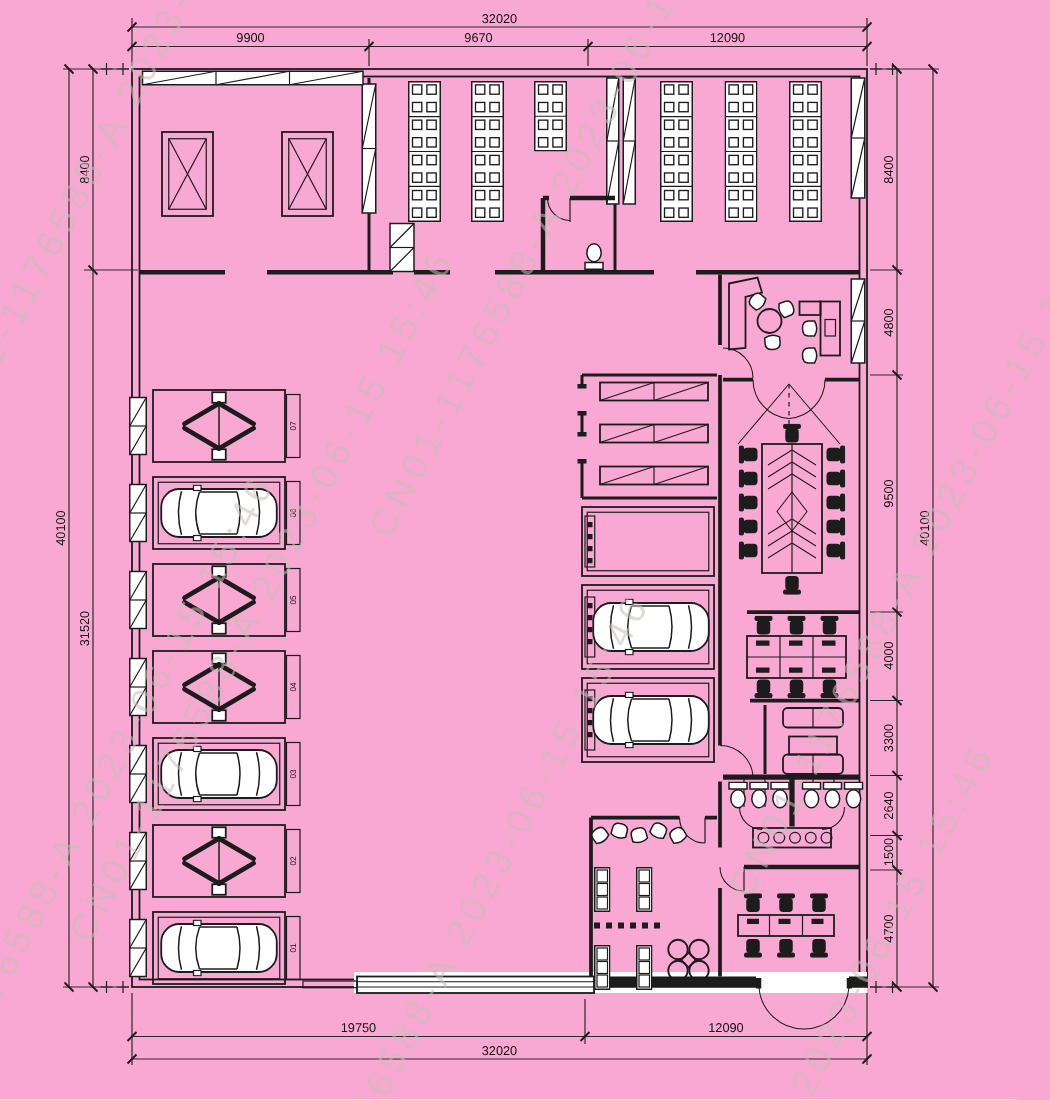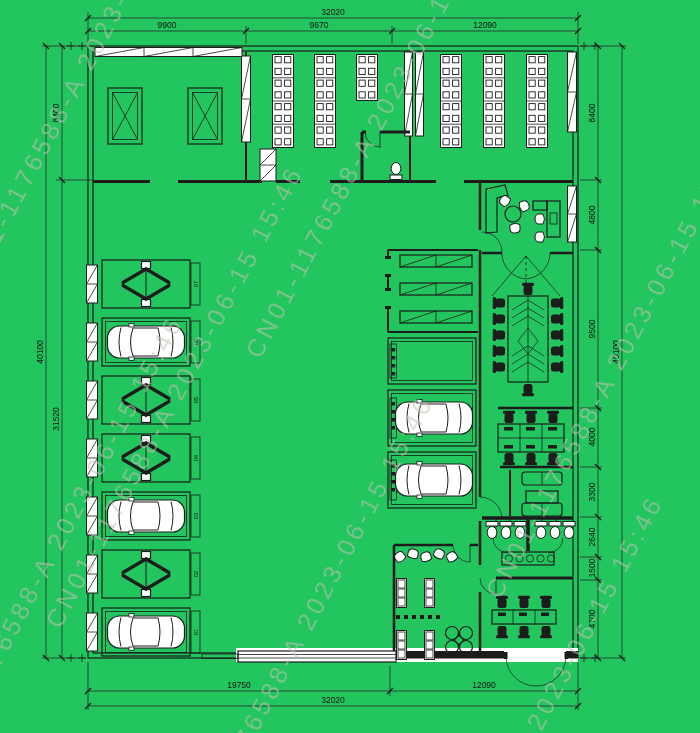--- a/index.html
+++ b/index.html
@@ -1,17 +1,17 @@
 <!DOCTYPE html>
 <html><head>
 <meta charset="utf-8">
 <title>Floor Plan</title>
 <style>
   html,body{margin:0;padding:0;background:#ffffff;}
-  .canvas{position:relative;width:700px;height:733px;background:#22c55e;overflow:hidden;
+  .canvas{position:relative;width:700px;height:733px;background:#f9a8d4;overflow:hidden;
           font-family:"Liberation Sans", sans-serif;}
   svg{display:block}
   .ln{stroke:#1c1c1c;stroke-width:1.2;fill:none}
   .lt{stroke:#1c1c1c;stroke-width:.8;fill:none}
   .w2{stroke:#1c1c1c;stroke-width:2;fill:none}
   .w25{stroke:#1c1c1c;stroke-width:2.5;fill:none}
   .w3{stroke:#1c1c1c;stroke-width:3;fill:none}
   .w35{stroke:#1c1c1c;stroke-width:3.5;fill:none}
   .dk{fill:#1c1c1c;stroke:none}
   .wh{fill:#ffffff;stroke:none}

